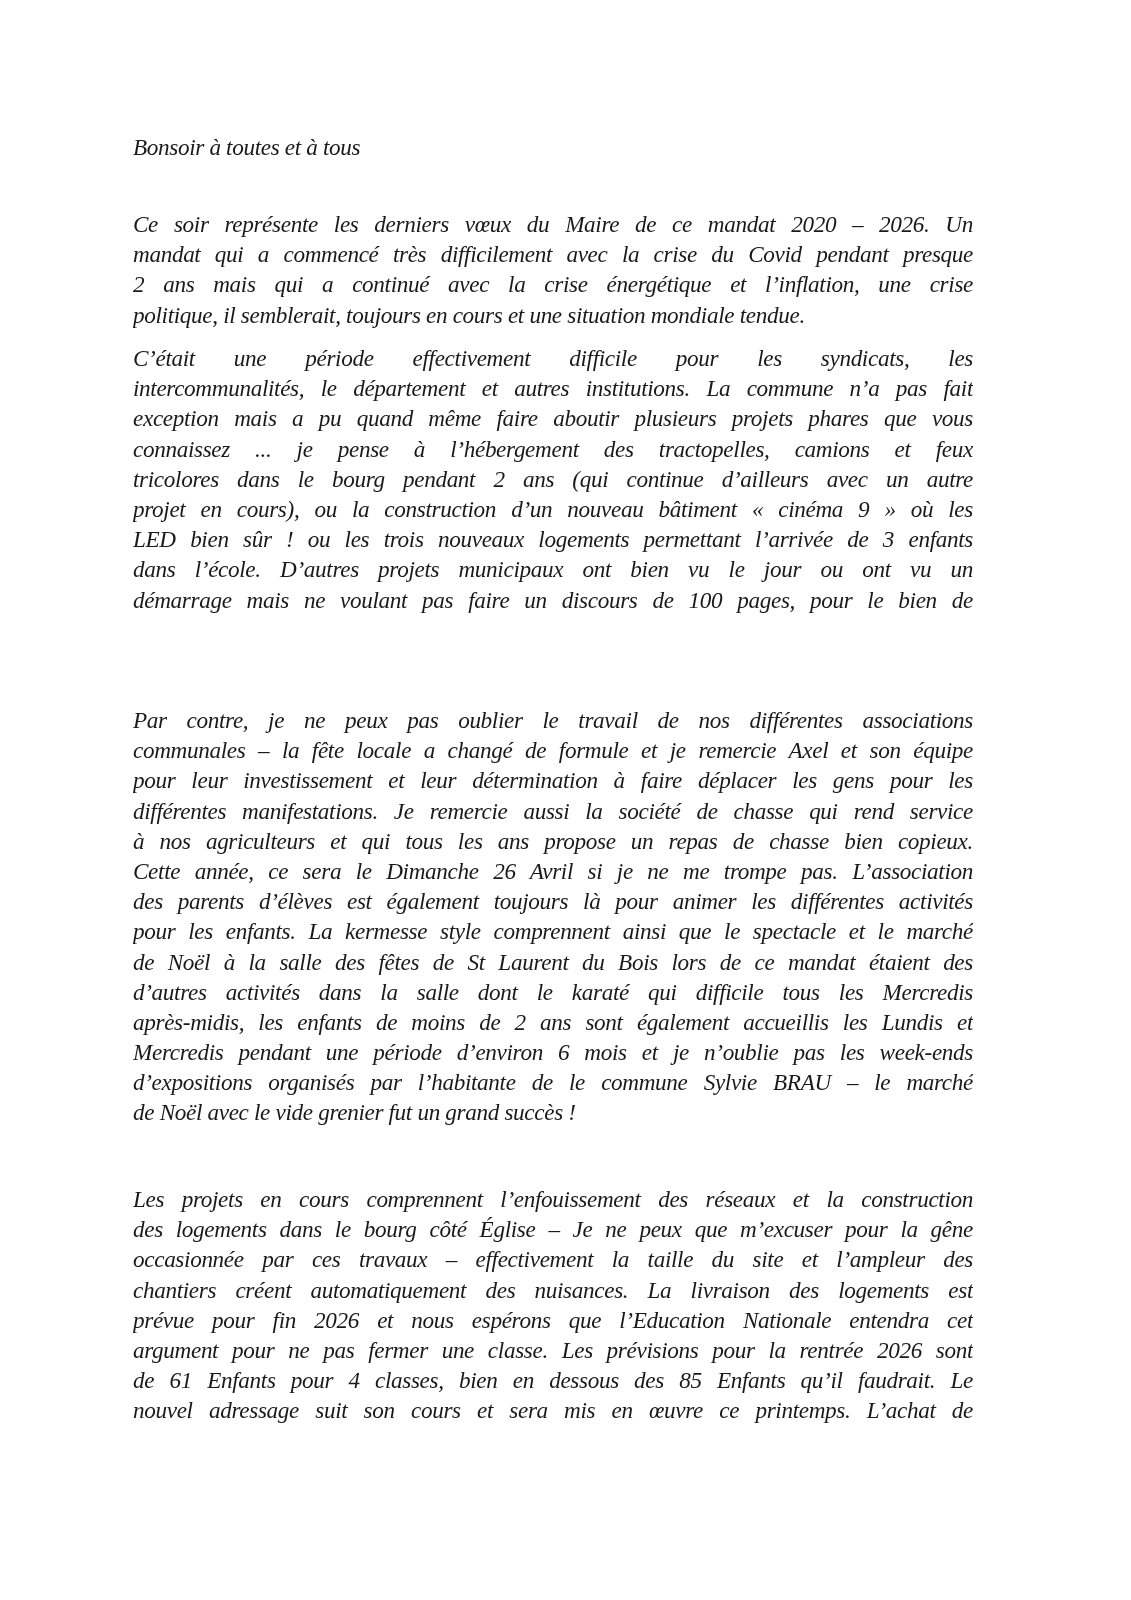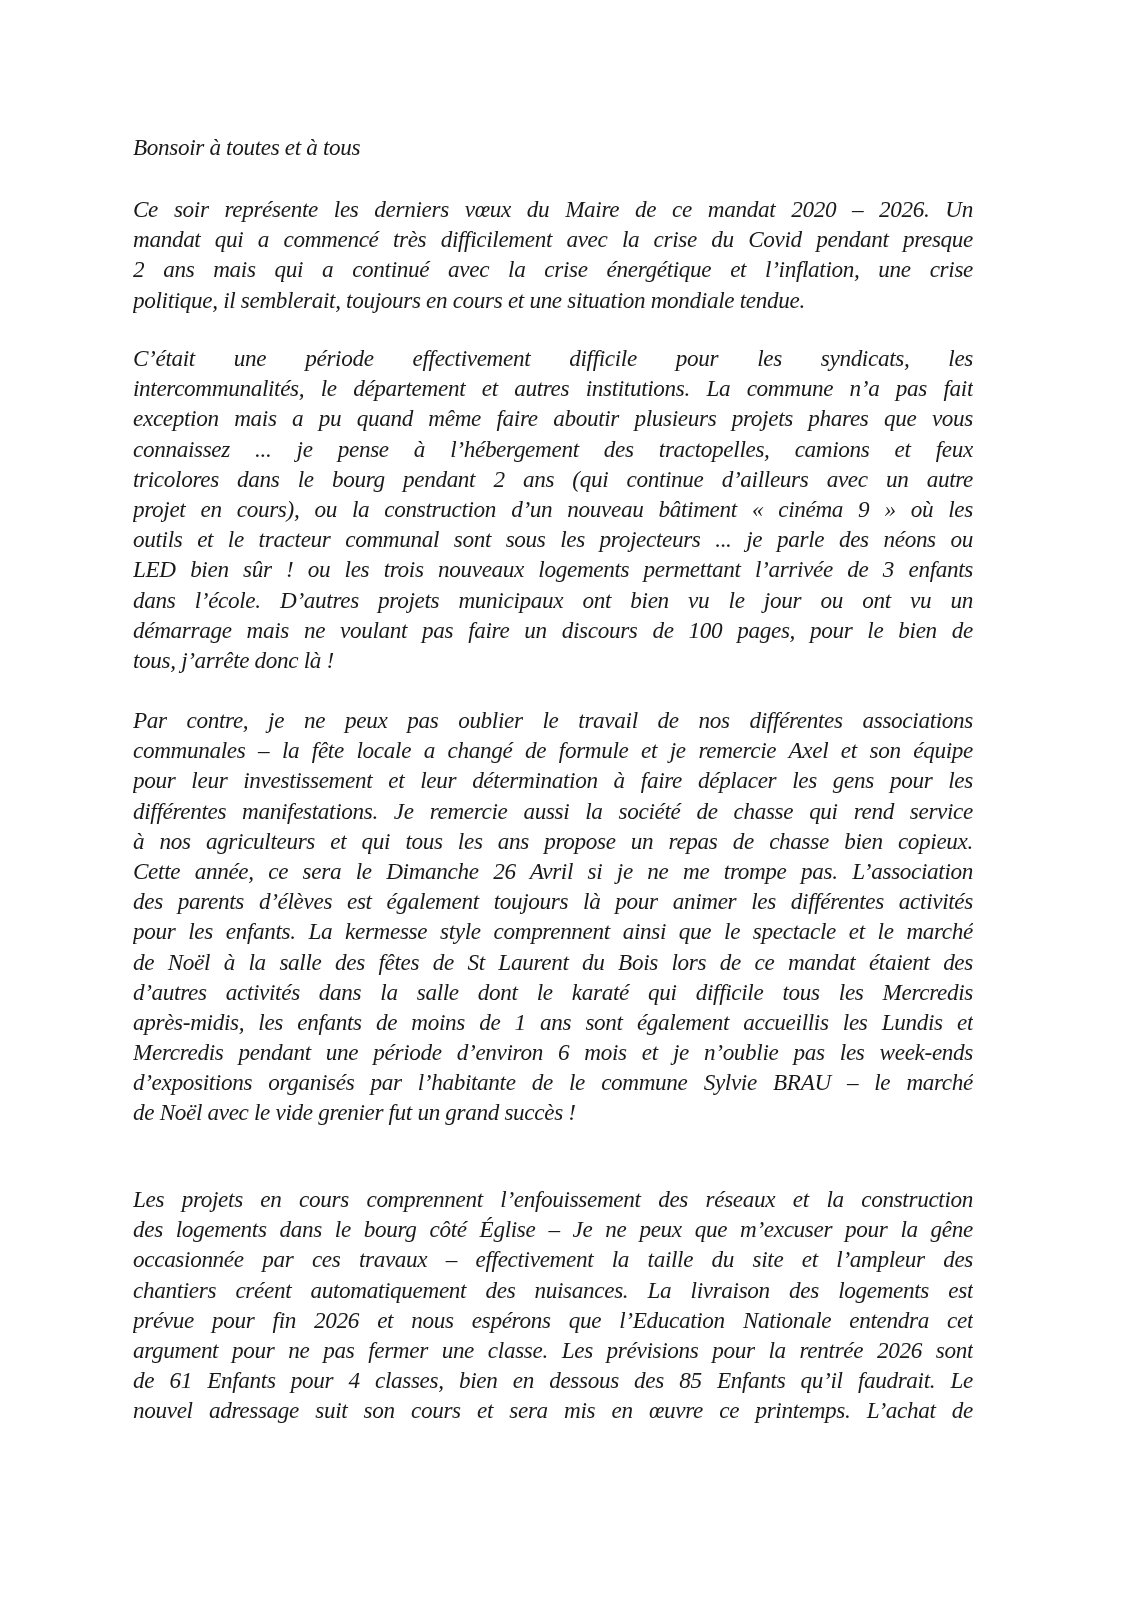--- a/index.html
+++ b/index.html
@@ -16,21 +16,21 @@
     letter-spacing: -0.35px;
   }
   .line {
     display: block; height: 30.2px; line-height: 30.2px;
     white-space: nowrap;
     text-align: justify; text-align-last: justify;
     overflow: hidden;
   }
   .line.last { text-align-last: left; }
   .greeting { top: 132px; }
-  .p1 { top: 194px; }
+  .p1 { top: 209px; }
   .p2 { top: 343px; }
   .p3 { top: 705px; }
   .p4 { top: 1184px; }
 </style>
 </head>
 <body>
 
 <div class="page">
   <div class="text-block greeting">
     <span class="line last">Bonsoir à toutes et à tous</span>
@@ -43,39 +43,37 @@
     <span class="line last">politique, il semblerait, toujours en cours et une situation mondiale tendue.</span>
   </div>
 
   <div class="text-block p2">
     <span class="line">C’était une période effectivement difficile pour les syndicats, les</span>
     <span class="line">intercommunalités, le département et autres institutions. La commune n’a pas fait</span>
     <span class="line">exception mais a pu quand même faire aboutir plusieurs projets phares que vous</span>
     <span class="line">connaissez ... je pense à l’hébergement des tractopelles, camions et feux</span>
     <span class="line">tricolores dans le bourg pendant 2 ans (qui continue d’ailleurs avec un autre</span>
     <span class="line">projet en cours), ou la construction d’un nouveau bâtiment « cinéma 9 » où les</span>
-    <span class="line">outils et le tracteur communal sont sous les projecteurs ... je parle des néons ou</span>
     <span class="line">LED bien sûr ! ou les trois nouveaux logements permettant l’arrivée de 3 enfants</span>
     <span class="line">dans l’école. D’autres projets municipaux ont bien vu le jour ou ont vu un</span>
     <span class="line">démarrage mais ne voulant pas faire un discours de 100 pages, pour le bien de</span>
-    <span class="line last">tous, j’arrête donc là !</span>
   </div>
 
   <div class="text-block p3">
     <span class="line">Par contre, je ne peux pas oublier le travail de nos différentes associations</span>
     <span class="line">communales – la fête locale a changé de formule et je remercie Axel et son équipe</span>
     <span class="line">pour leur investissement et leur détermination à faire déplacer les gens pour les</span>
     <span class="line">différentes manifestations. Je remercie aussi la société de chasse qui rend service</span>
     <span class="line">à nos agriculteurs et qui tous les ans propose un repas de chasse bien copieux.</span>
     <span class="line">Cette année, ce sera le Dimanche 26 Avril si je ne me trompe pas. L’association</span>
     <span class="line">des parents d’élèves est également toujours là pour animer les différentes activités</span>
     <span class="line">pour les enfants. La kermesse style comprennent ainsi que le spectacle et le marché</span>
     <span class="line">de Noël à la salle des fêtes de St Laurent du Bois lors de ce mandat étaient des</span>
     <span class="line">d’autres activités dans la salle dont le karaté qui difficile tous les Mercredis</span>
-    <span class="line">après-midis, les enfants de moins de 1 ans sont également accueillis les Lundis et</span>
+    <span class="line">après-midis, les enfants de moins de 2 ans sont également accueillis les Lundis et</span>
     <span class="line">Mercredis pendant une période d’environ 6 mois et je n’oublie pas les week-ends</span>
     <span class="line">d’expositions organisés par l’habitante de le commune Sylvie BRAU – le marché</span>
     <span class="line last">de Noël avec le vide grenier fut un grand succès !</span>
   </div>
 
   <div class="text-block p4">
     <span class="line">Les projets en cours comprennent l’enfouissement des réseaux et la construction</span>
     <span class="line">des logements dans le bourg côté Église – Je ne peux que m’excuser pour la gêne</span>
     <span class="line">occasionnée par ces travaux – effectivement la taille du site et l’ampleur des</span>
     <span class="line">chantiers créent automatiquement des nuisances. La livraison des logements est</span>

